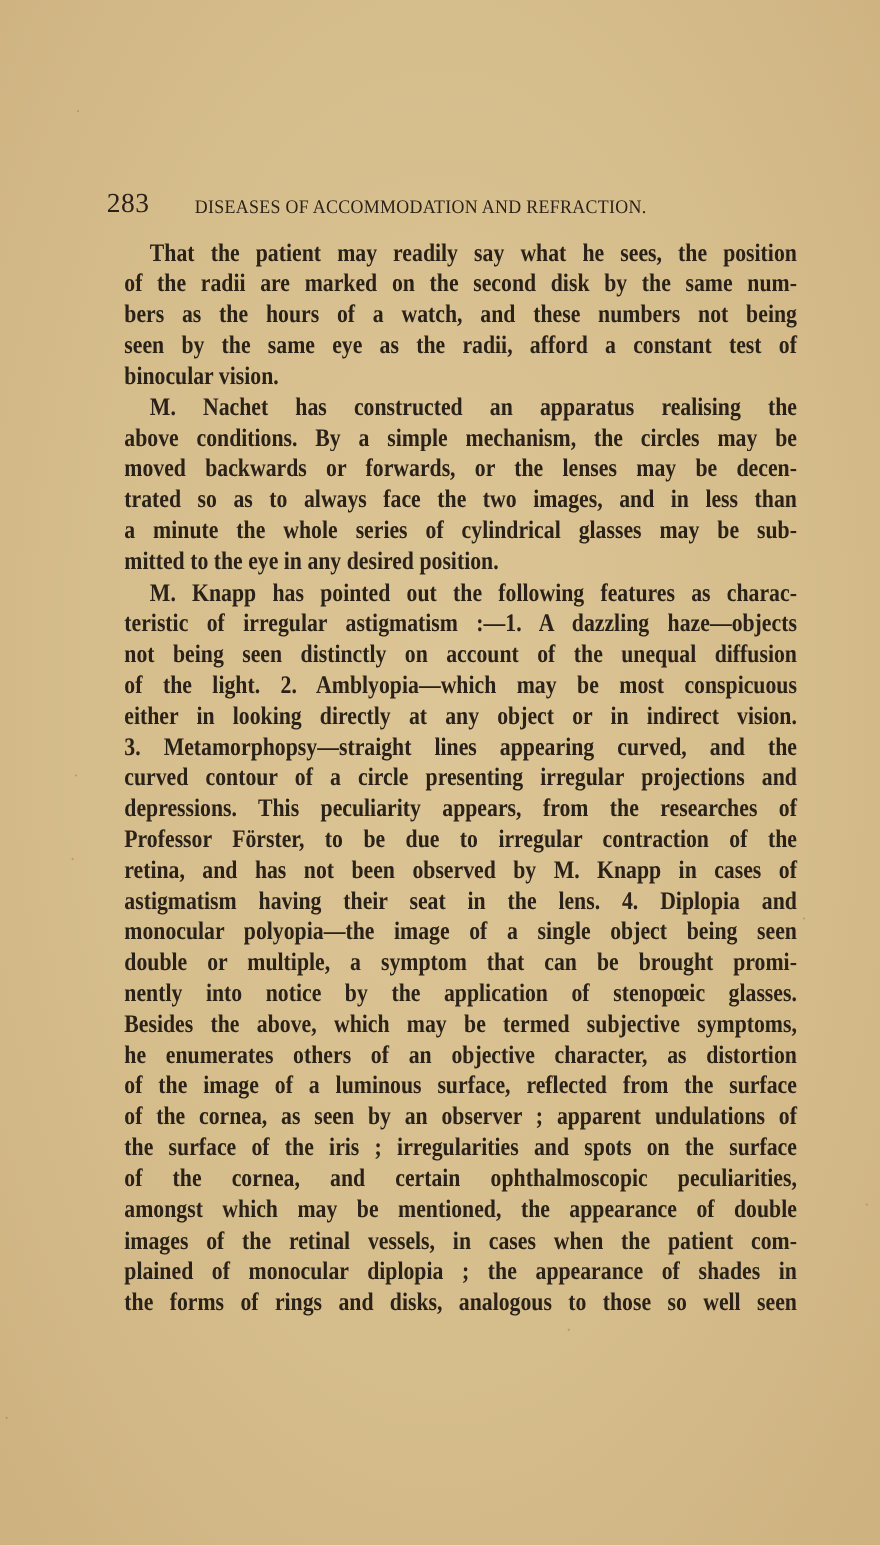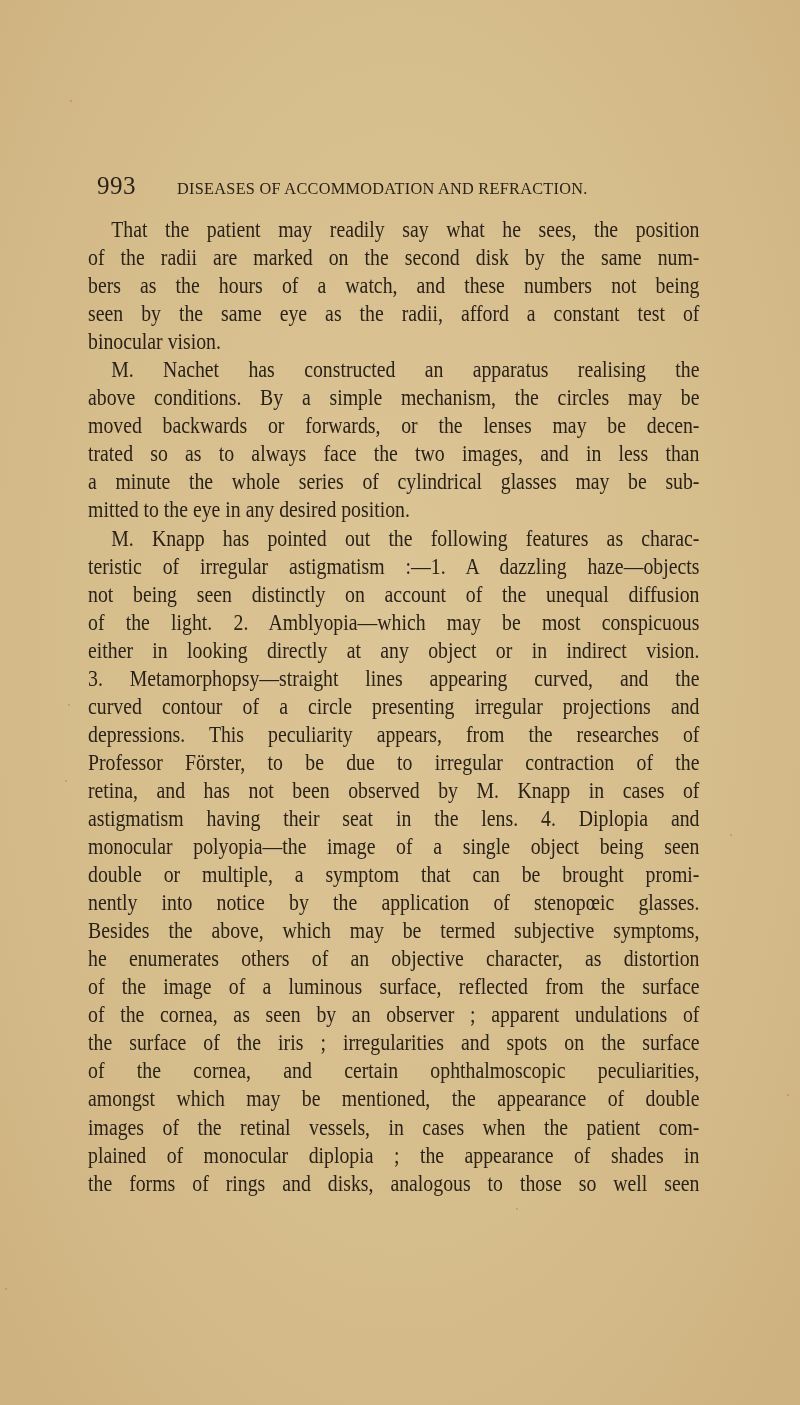--- a/index.html
+++ b/index.html
@@ -43,23 +43,24 @@
       left: 80px;
       top: 4px;
       font-size: 17.5px;
       line-height: 24px;
       letter-spacing: 0.3px;
       transform: scaleX(0.93);
       transform-origin: left center;
     }
     .body-text {
       position: absolute;
-      left: 88px;
+      left: 113px;
       top: 216px;
       width: 612px;
+      font-weight: bold;
     }
     .line {
       display: block;
       height: 28.05px;
       line-height: 28px;
       font-size: 23px;
       white-space: nowrap;
       text-align: justify;
       text-align-last: justify;
       transform: scaleX(0.86);
@@ -81,21 +82,21 @@
       background: #b08a50;
       opacity: 0.7;
     }
   </style>
 </head>
 <body>
 
 <div class="page">
 
   <div class="running-head">
-    <span class="page-number">993</span>
+    <span class="page-number">283</span>
     <span class="running-title">DISEASES OF ACCOMMODATION AND REFRACTION.</span>
   </div>
 
   <div class="body-text">
 
     <div>
       <span class="line indent">That the patient may readily say what he sees, the position</span>
       <span class="line">of the radii are marked on the second disk by the same num-</span>
       <span class="line">bers as the hours of a watch, and these numbers not being</span>
       <span class="line">seen by the same eye as the radii, afford a constant test of</span>

